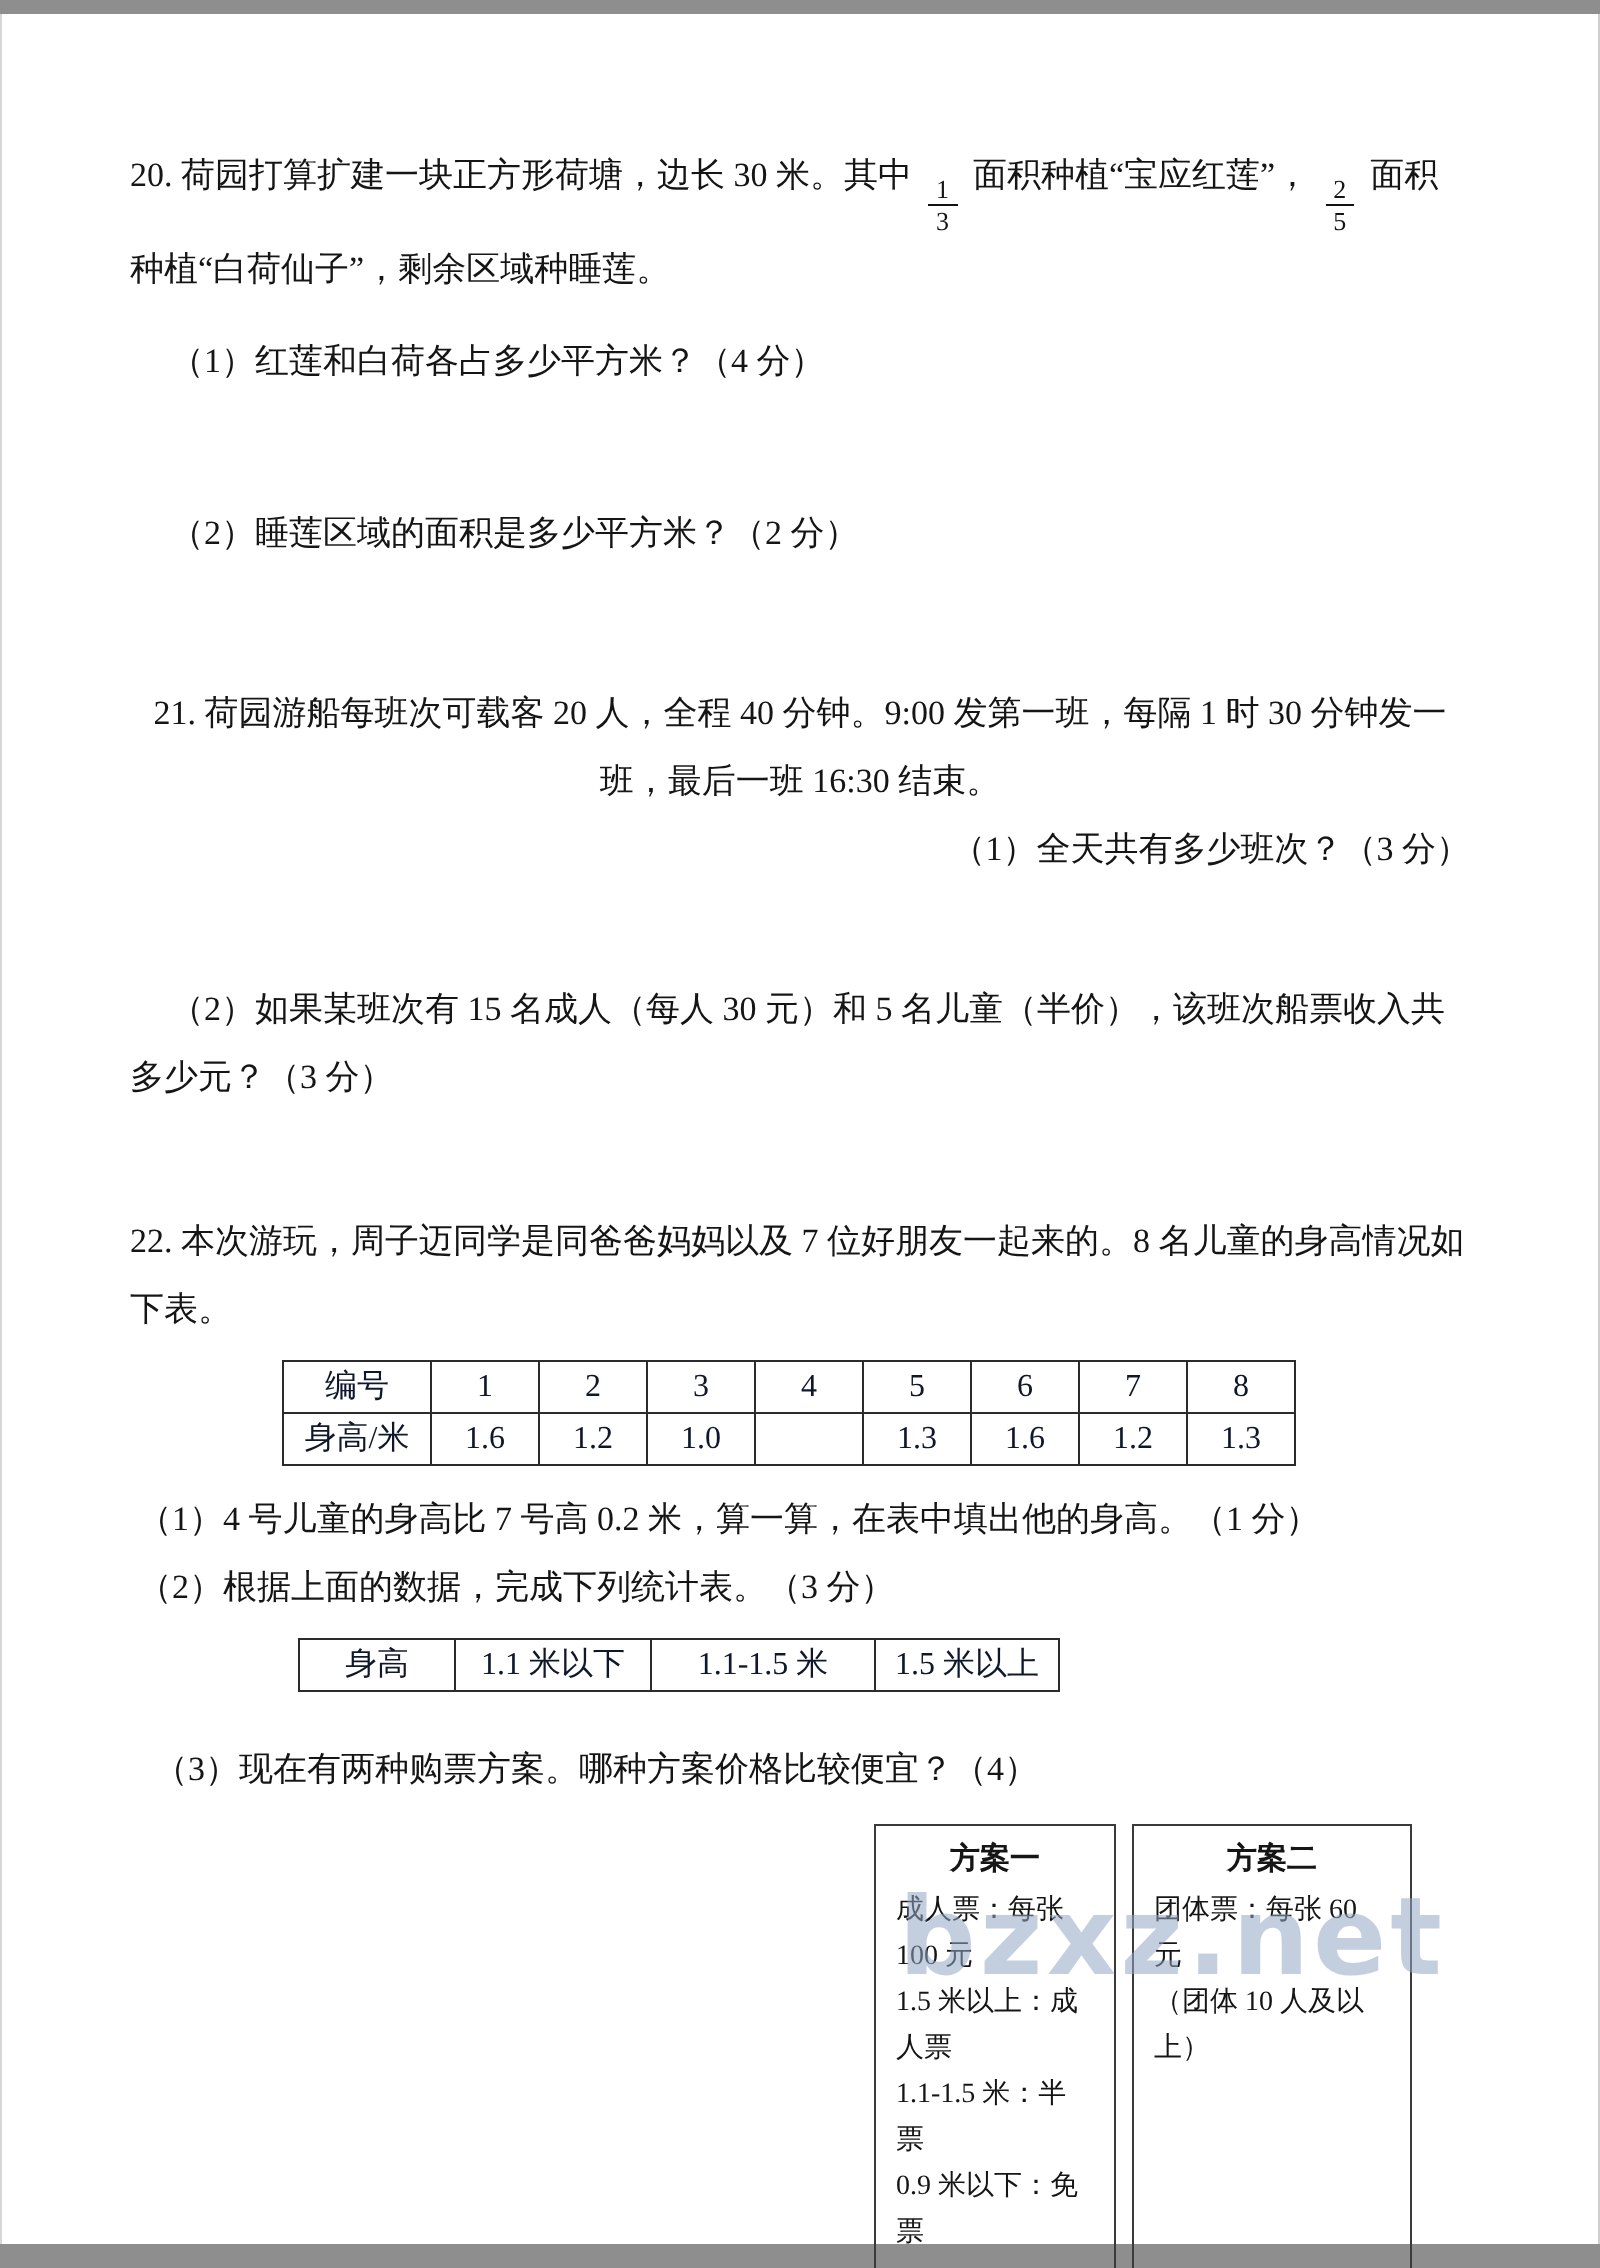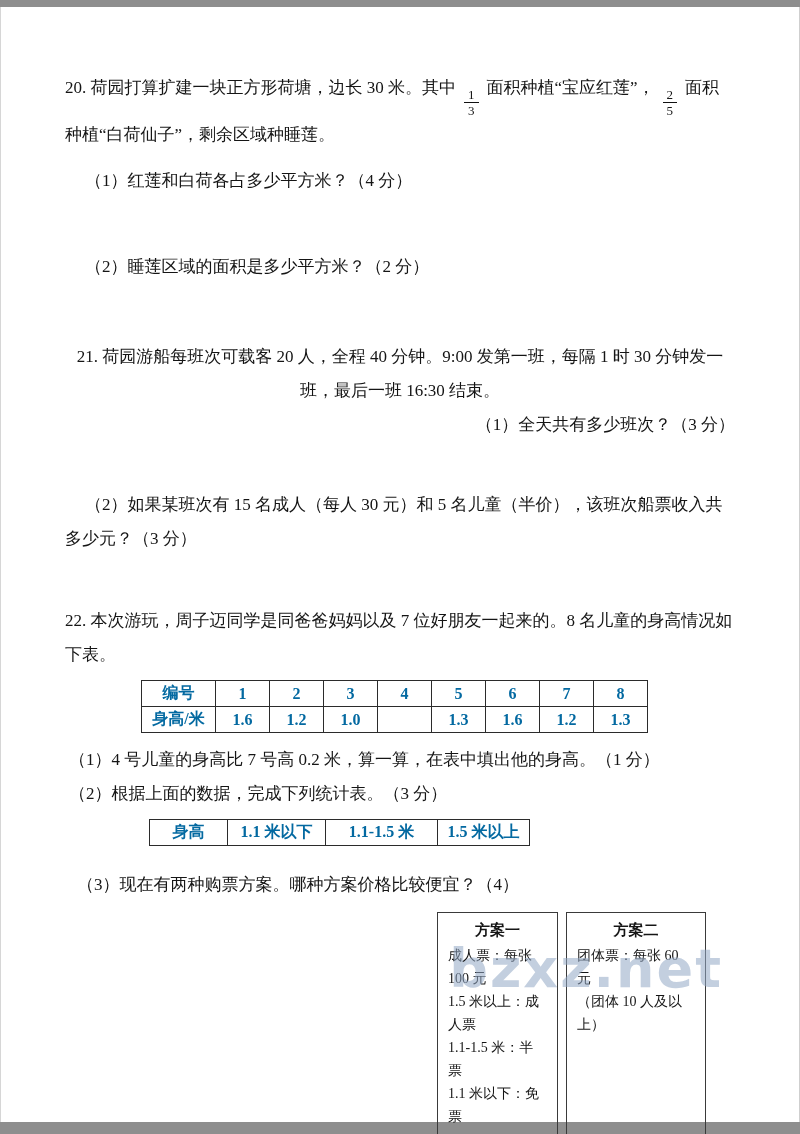--- a/index.html
+++ b/index.html
@@ -32,21 +32,21 @@
     flex-direction: column;
     vertical-align: -6px;
     text-align: center;
     font-size: 13px;
     line-height: 15px;
     margin: 0 8px;
   }
   .frac .num { border-bottom: 1.2px solid #111; padding: 0 4px; }
   .frac .den { padding: 0 4px; }
 
-  table { border-collapse: collapse; font-size: 16px; color: #0369a1; font-weight: bold; }
+  table { border-collapse: collapse; font-size: 16px; color: #0f172a; }
   td { border: 1px solid #2b2b2b; height: 26px; text-align: center; padding: 0 2px; }
 
   .ht { margin: 8px 0 0 76px; table-layout: fixed; }
   .ht .c-label { width: 74px; }
   .ht .c-val { width: 54px; }
 
   .st { margin: 8px 0 0 84px; table-layout: fixed; }
   .st .s0 { width: 78px; }
   .st .s1 { width: 98px; }
   .st .s2 { width: 112px; }
@@ -159,21 +159,21 @@
     </table>
 
   <p class="para sub-med" id="q22-sub3">（3）现在有两种购票方案。哪种方案价格比较便宜？（4）</p>
 
   <div class="plans">
     <div class="plan plan1">
       <div class="plan-title">方案一</div>
       <div>成人票：每张 100 元</div>
       <div>1.5 米以上：成人票</div>
       <div>1.1-1.5 米：半票</div>
-      <div>1.1 米以下：免票</div>
+      <div>0.9 米以下：免票</div>
     </div>
     <div class="plan plan2">
       <div class="plan-title">方案二</div>
       <div>团体票：每张 60 元</div>
       <div>（团体 10 人及以上）</div>
     </div>
   </div>
 
   <div class="watermark">bzxz.net</div>
 

